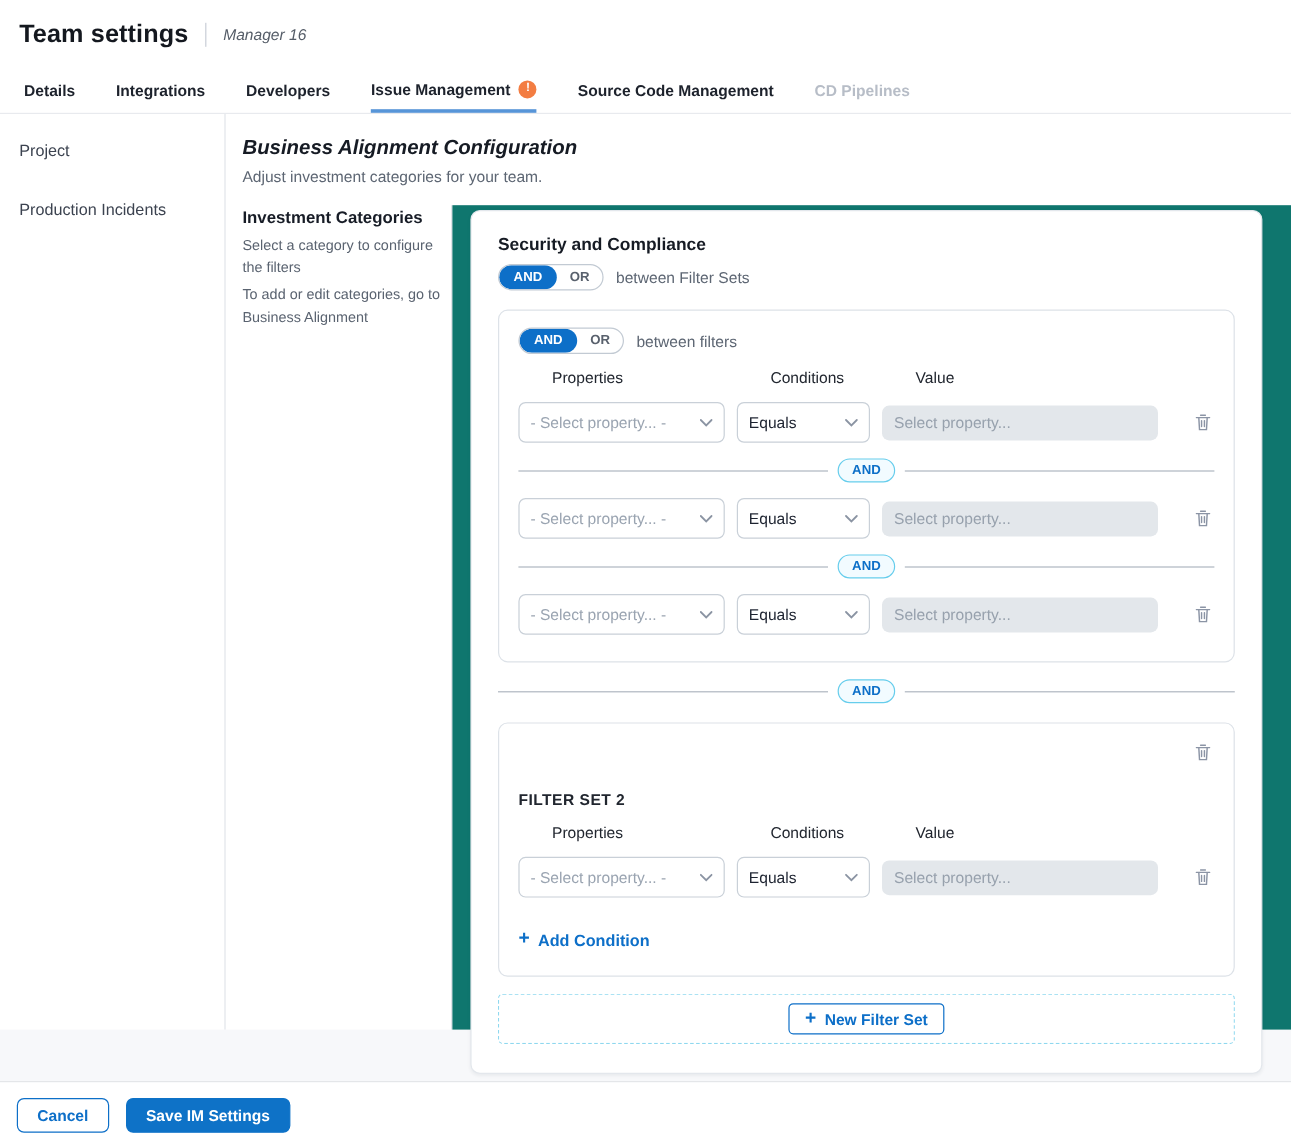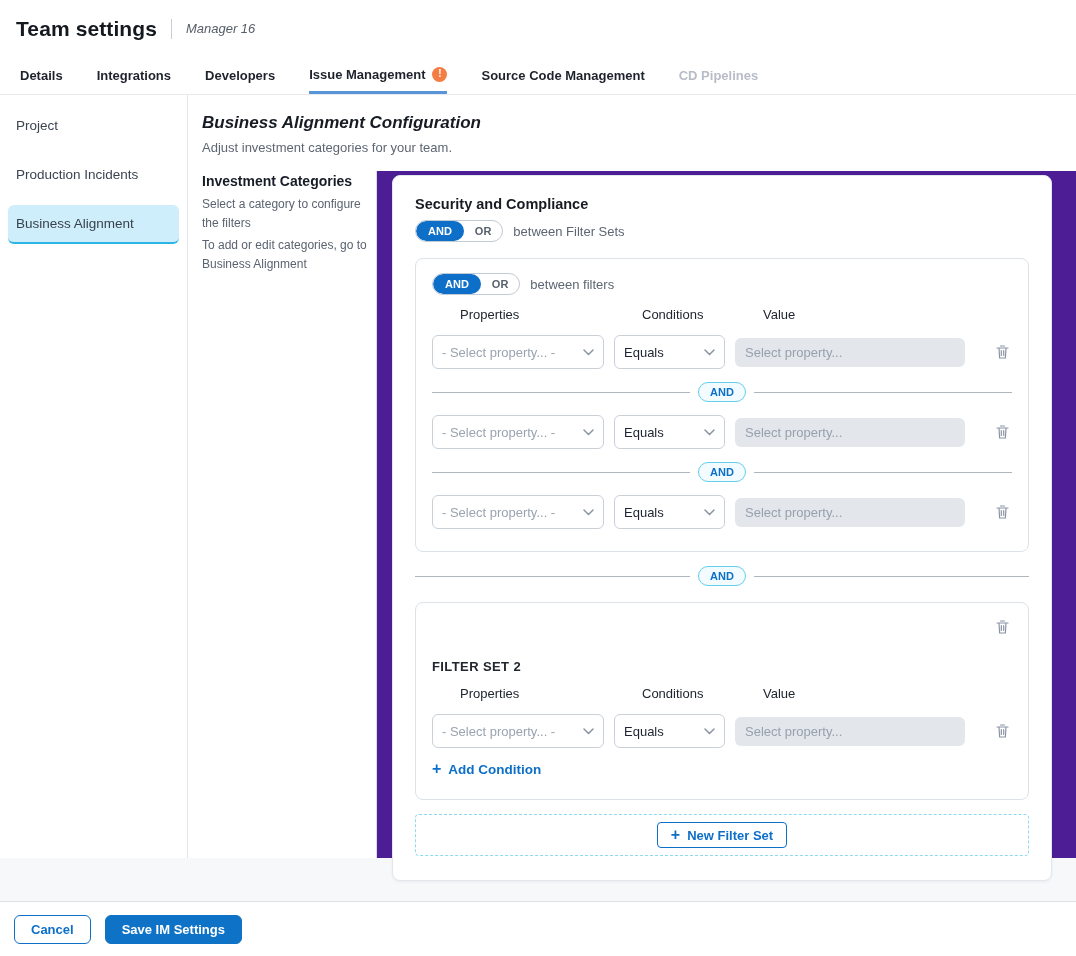--- a/index.html
+++ b/index.html
@@ -36,21 +36,21 @@
   .cat-title { font-size:14px; font-weight:700; color:#171c26; }
   .cat-desc { margin-top:6px; font-size:12px; line-height:1.55; color:#5a6370; width:165px; }
   .cat-list { margin-top:14px; }
   .cat-btn { width:162px; height:37px; display:flex; align-items:center; gap:12px; padding:0 12px; background:#fff;
              border:1px solid #c8d1da; border-radius:8px; margin-bottom:14px; cursor:pointer; font-size:13px; color:#2b3444; }
   .cat-btn.selected { border:1.5px solid #3b9ad6; background:#ecf7fd; color:#1e4fae; }
   .swatch { width:14px; height:14px; border-radius:2.5px; flex-shrink:0; }
   .cat-note { margin-top:4px; font-size:12px; line-height:1.6; color:#5a6370; width:165px; }
 
   
-  .config-region { flex:1; padding:4px 24px 0 15px; background:#4c1d95; }
+  .config-region { flex:1; padding:4px 24px 0 15px; background:#0f766e; }
   .config-card { background:#fff; border:1px solid #e3e7ec; border-radius:8px; box-shadow:0 1px 3px rgba(20,30,50,.06); padding:20px 22px 24px 22px; }
   .cfg-title { font-size:14.5px; font-weight:700; color:#161b24; }
   .toggle-row { display:flex; align-items:center; gap:10px; margin-top:8px; }
 
   .pill-toggle { display:inline-flex; align-items:center; border:1px solid #c2cad3; border-radius:999px; background:#fff; overflow:hidden; cursor:pointer; }
   .pt-on { background:#0d6fc8; color:#fff; border-radius:999px; padding:4px 12px; font-size:11px; font-weight:700; }
   .pt-off { color:#59616d; padding:4px 11px; font-size:11px; font-weight:700; }
   .toggle-suffix { color:#5d6673; font-size:13px; }
 
   .filter-set { border:1px solid #dde2e8; border-radius:8px; padding:14px 16px 22px 16px; margin-top:16px; background:#fff; }
@@ -75,21 +75,21 @@
   .connector { display:flex; align-items:center; margin:13px 0 0 0; }
   .connector .line { flex:1; height:1px; background:#aeb6c0; }
   .conn-pill { border:1px solid #66cdec; background:#f2fbff; color:#0d6fc8; font-size:11px; font-weight:700;
                border-radius:999px; padding:3px 11px; margin:0 8px; }
   .connector.between-sets { margin:14px 0 0 0; }
 
   .fs2-head { display:flex; align-items:flex-start; justify-content:space-between; }
   .fs2-title { font-size:13px; font-weight:700; letter-spacing:.4px; color:#21262f; padding-top:2px;margin-top:40px; }
 
   .link-btn { display:inline-flex; align-items:center; gap:7px; background:none; border:none; color:#0d6fc8;
-              font-weight:700; font-size:13.5px; cursor:pointer; margin-top:13px; font-family:"Liberation Sans", sans-serif; }
+              font-weight:700; font-size:13.5px; cursor:pointer; margin-top:27px; font-family:"Liberation Sans", sans-serif; }
   .plus::before { content:"+"; font-size:16px; font-weight:700; line-height:1; }
 
   .new-set-zone { border:1px dashed #8fd8ef; border-radius:4px; margin-top:14px; padding:7px; display:flex; justify-content:center; }
   .new-set-btn { display:inline-flex; align-items:center; gap:7px; background:#fff; border:1px solid #0d6fc8; color:#0d6fc8;
                  border-radius:4px; padding:4px 13px; font-weight:700; font-size:13px; cursor:pointer; font-family:"Liberation Sans", sans-serif; }
 
   
   .footer-strip { height:44px; background:#f7f8fa; border-bottom:1px solid #dfe1e5; }
   .action-bar { height:54px; background:#fff; display:flex; align-items:center; padding:0 14px; gap:14px; }
   .btn { height:29px; border-radius:6px; font-weight:700; font-size:13px; padding:0 16px; cursor:pointer; font-family:"Liberation Sans", sans-serif; }
@@ -124,21 +124,20 @@
   <div class="tab disabled">
     <span>CD Pipelines</span>
   </div>
 </nav>
 
 <div class="content">
 
   <aside class="side-nav">
     <div class="side-item">Project</div>
     <div class="side-item">Production Incidents</div>
-    <div class="side-item active">Business Alignment</div>
   </aside>
 
   <section class="main-area">
     <div class="main-head">
       <div class="main-title">Business Alignment Configuration</div>
       <div class="main-sub">Adjust investment categories for your team.</div>
     </div>
 
     <div class="main-body">
 

